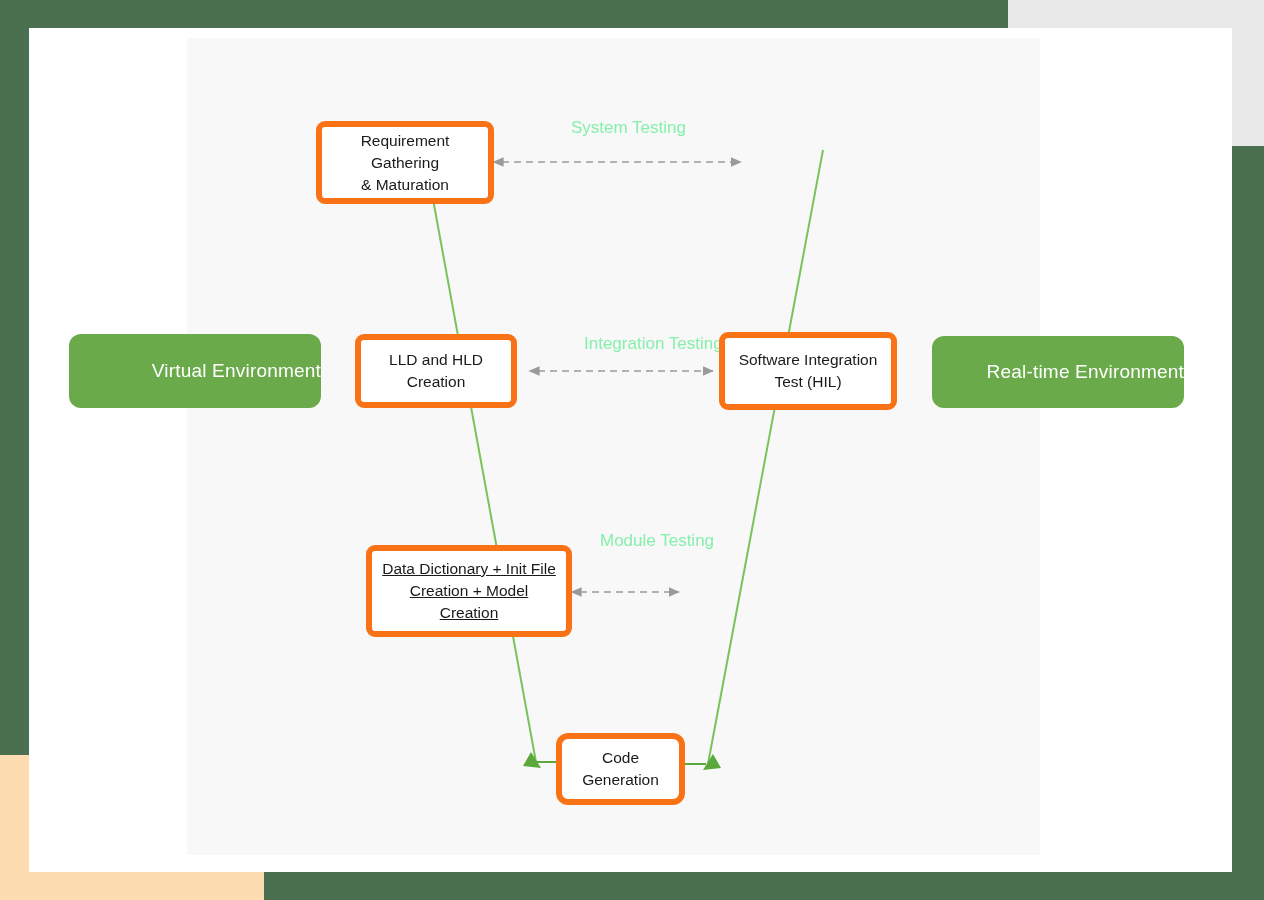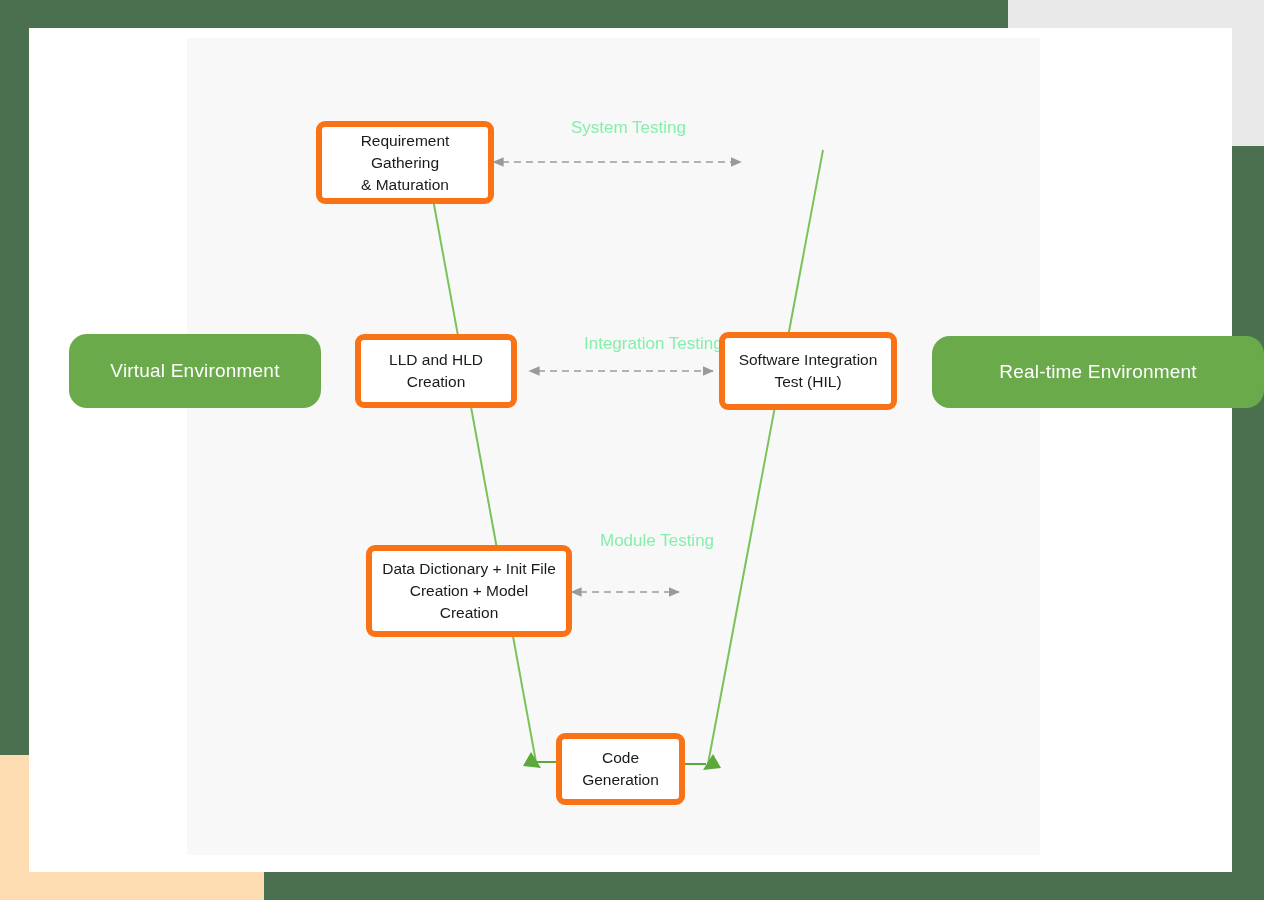--- a/index.html
+++ b/index.html
@@ -88,40 +88,40 @@
   }
   .node span {
     display: block;
     white-space: pre-line;
   }
 
   #node-req            { left: 316px; top: 121px; width: 178px; height: 83px; }
   #node-sat            { left: 747px; top: 125px; width: 180px; height: 76px; }
   #node-lld            { left: 355px; top: 334px; width: 162px; height: 74px; }
   #node-sit            { left: 719px; top: 332px; width: 178px; height: 78px; }
-  #node-dd             { left: 366px; top: 545px; width: 206px; height: 92px; }
+  #node-dd             { left: 366px; top: 545px; width: 206px; height: 92px; text-decoration: underline; }
   #node-sil            { left: 685px; top: 539px; width: 176px; height: 79px; }
-  #node-code           { left: 556px; top: 733px; width: 129px; height: 72px; }
+  #node-code           { left: 556px; top: 733px; width: 129px; height: 72px; border-radius: 12px; }
 
   
   .env-pill {
     position: absolute;
     box-sizing: border-box;
     background: #6aaa4a;
-    border-radius: 18px;
+    border-radius: 12px;
     display: flex;
     align-items: center;
-    justify-content: center;
+    justify-content: flex-end;
     color: #ffffff;
     font-size: 19px;
     letter-spacing: 0.2px;
     z-index: 4;
   }
   #env-virtual  { left: 69px;  top: 334px; width: 252px; height: 74px; }
-  #env-realtime { left: 932px; top: 336px; width: 332px; height: 72px; }
+  #env-realtime { left: 932px; top: 336px; width: 252px; height: 72px; }
 
   
   .phase-label {
     position: absolute;
     color: #86efac;
     font-size: 17px;
     white-space: nowrap;
     z-index: 3;
   }
   #phase-system      { left: 571px; top: 118px; }

